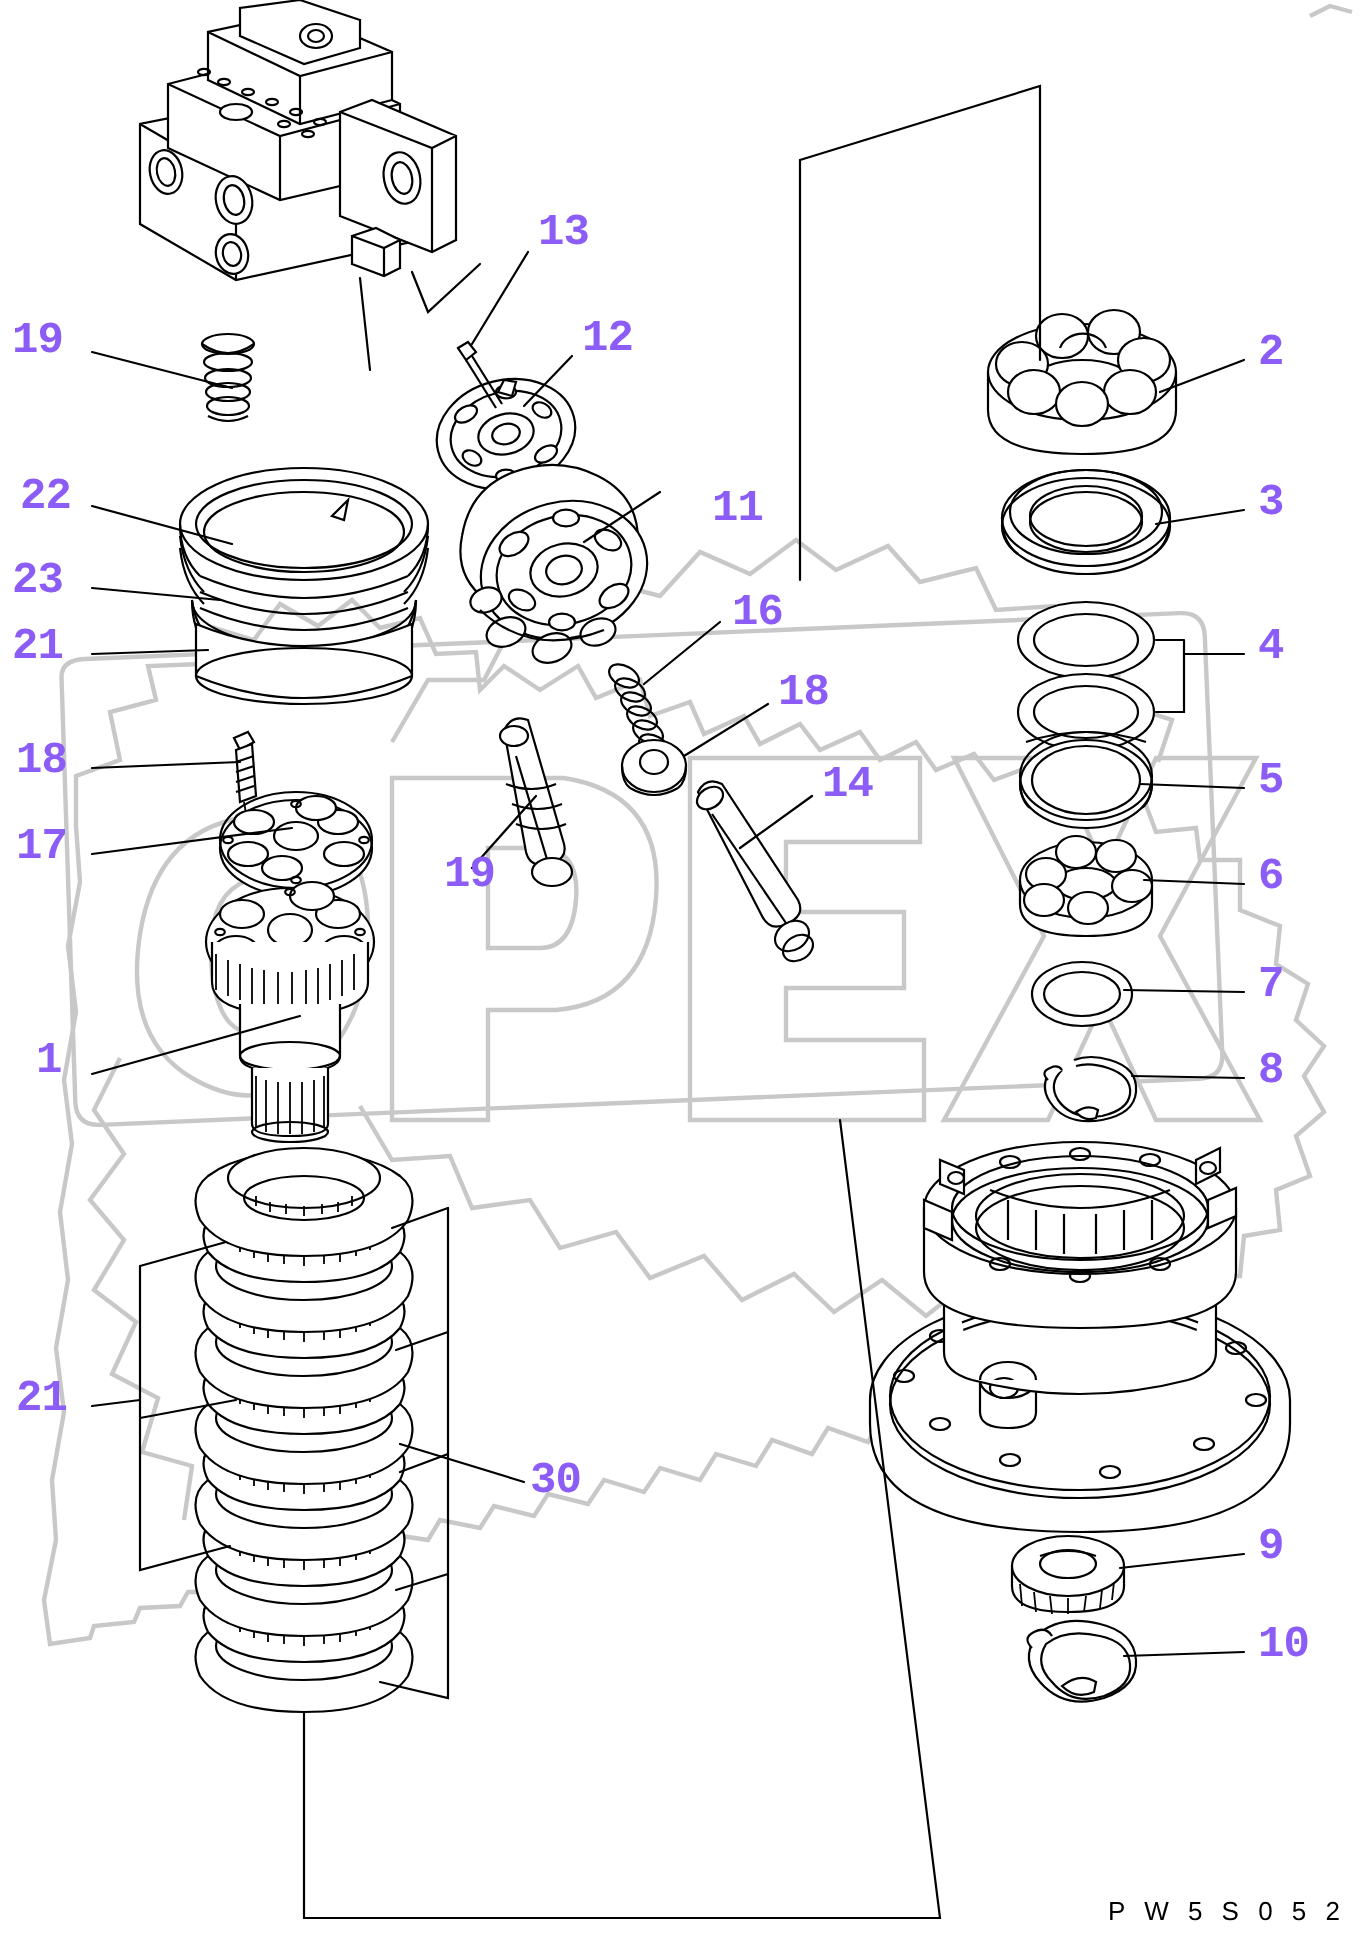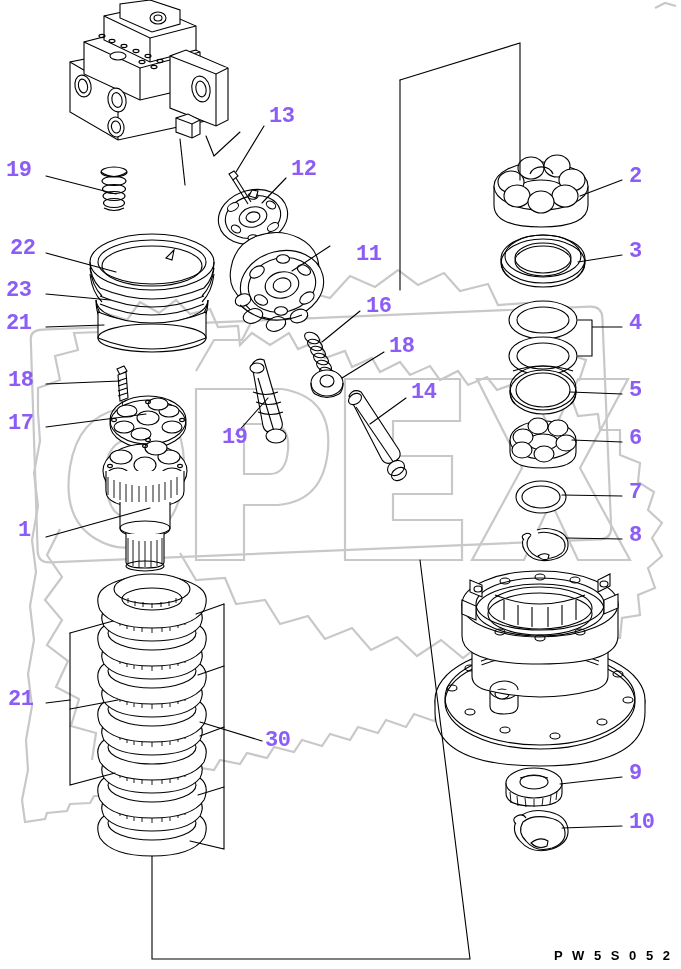--- a/index.html
+++ b/index.html
@@ -18,21 +18,21 @@
     font-size:22px;
     color:#8b5cf6;
     line-height:1;
     white-space:nowrap;
     letter-spacing:-0.5px;
   }
   .partcode{
     position:absolute;
     right:8px;bottom:6px;
     font-family:"Liberation Sans",sans-serif;
-    font-weight:bold;
+    font-weight:normal;
     font-size:13px;
     letter-spacing:3px;
     color:#000;
   }
   .wm{fill:none;stroke:#c8c8c8;stroke-width:2.2;}
   .wmtxt{fill:none;stroke:#c8c8c8;stroke-width:2.2;}
   .ln{stroke:#000;stroke-width:1.1;fill:none;stroke-linecap:round;}
   .art{stroke:#000;fill:#fff;stroke-width:1.1;}
   .artn{stroke:#000;fill:none;stroke-width:1.1;}
   .thin{stroke:#000;fill:none;stroke-width:0.9;}

